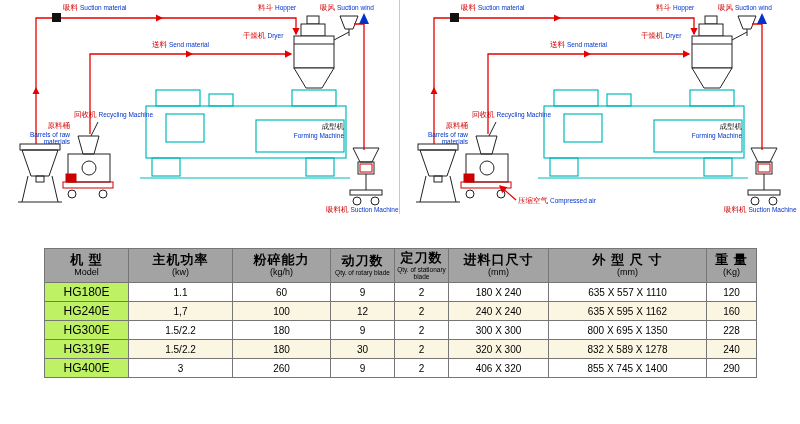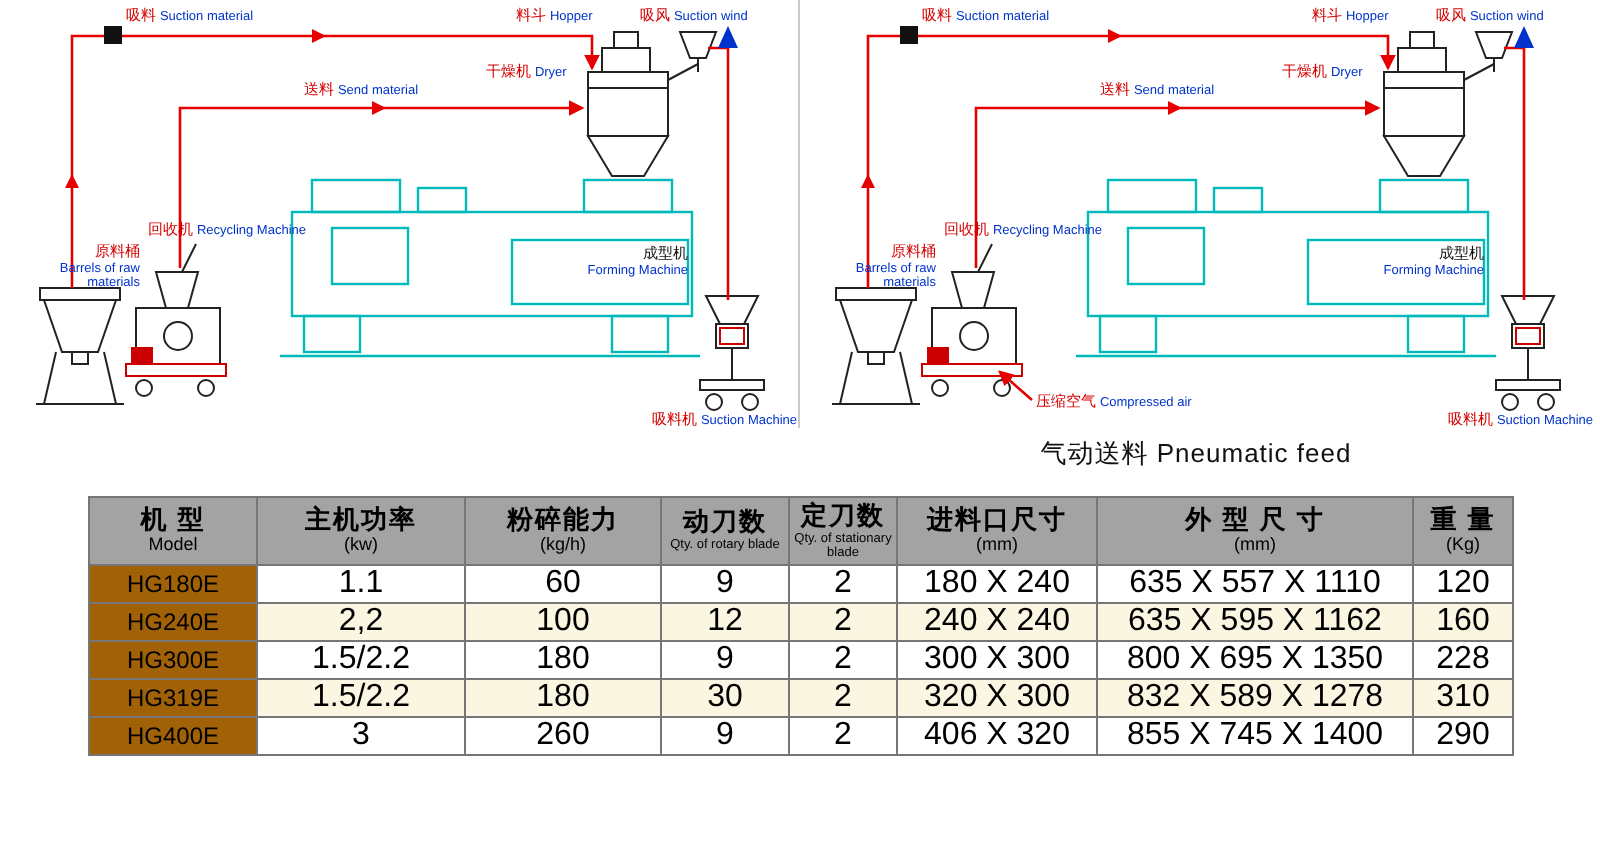--- a/index.html
+++ b/index.html
@@ -24,22 +24,22 @@
     font-size:13px;color:#111;letter-spacing:.5px}
 
   
   table.spec{position:absolute;left:44px;top:248px;width:712px;
     border-collapse:collapse;table-layout:fixed}
   .spec th,.spec td{border:1px solid #767676;text-align:center;vertical-align:middle;padding:0}
   .spec thead th{background:#a3a3a3;height:34px}
   .h-zh{font-size:13px;font-weight:bold;letter-spacing:1px;line-height:1.15}
   .h-sub{font-size:9px;font-weight:normal;line-height:1.1}
   .h-sub.tiny{font-size:6.5px}
-  .spec td{height:19px;font-size:16px;background:#fff}
-  .spec td.model{background:#a16207;font-size:12px}
+  .spec td{height:19px;font-size:10px;background:#fff}
+  .spec td.model{background:#bef264;font-size:12px}
   .spec tbody tr:nth-child(even) td:not(.model){background:#fbf6e2}
   col.c0{width:84px}col.c1{width:104px}col.c2{width:98px}col.c3{width:64px}
   col.c4{width:54px}col.c5{width:100px}col.c6{width:158px}col.c7{width:50px}
 </style>
 </head>
 <body>
 
 <div class="page">
 
   <div class="diagram-row">
@@ -255,21 +255,20 @@
         <span class="en">Forming Machine</span>
       </div>
       <div class="lbl" style="left:114px;top:195px">
         <span class="zh">压缩空气</span>
         <span class="en">Compressed air</span>
       </div>
       <div class="lbl" style="left:320px;top:204px">
         <span class="zh">吸料机</span>
         <span class="en">Suction Machine</span>
       </div>
-      <div class="caption">气动送料 Pneumatic feed</div>
     </div>
   </div>
 
   <table class="spec">
     <colgroup>
       <col class="c0">
         <col class="c1">
         <col class="c2">
         <col class="c3">
       <col class="c4">
@@ -319,21 +318,21 @@
         <td>1.1</td>
         <td>60</td>
         <td>9</td>
         <td>2</td>
         <td>180 X 240</td>
         <td>635 X 557 X 1110</td>
         <td>120</td>
       </tr>
       <tr>
         <td class="model">HG240E</td>
-        <td>2,2</td>
+        <td>1,7</td>
         <td>100</td>
         <td>12</td>
         <td>2</td>
         <td>240 X 240</td>
         <td>635 X 595 X 1162</td>
         <td>160</td>
       </tr>
       <tr>
         <td class="model">HG300E</td>
         <td>1.5/2.2</td>
@@ -345,21 +344,21 @@
         <td>228</td>
       </tr>
       <tr>
         <td class="model">HG319E</td>
         <td>1.5/2.2</td>
         <td>180</td>
         <td>30</td>
         <td>2</td>
         <td>320 X 300</td>
         <td>832 X 589 X 1278</td>
-        <td>310</td>
+        <td>240</td>
       </tr>
       <tr>
         <td class="model">HG400E</td>
         <td>3</td>
         <td>260</td>
         <td>9</td>
         <td>2</td>
         <td>406 X 320</td>
         <td>855 X 745 X 1400</td>
         <td>290</td>

